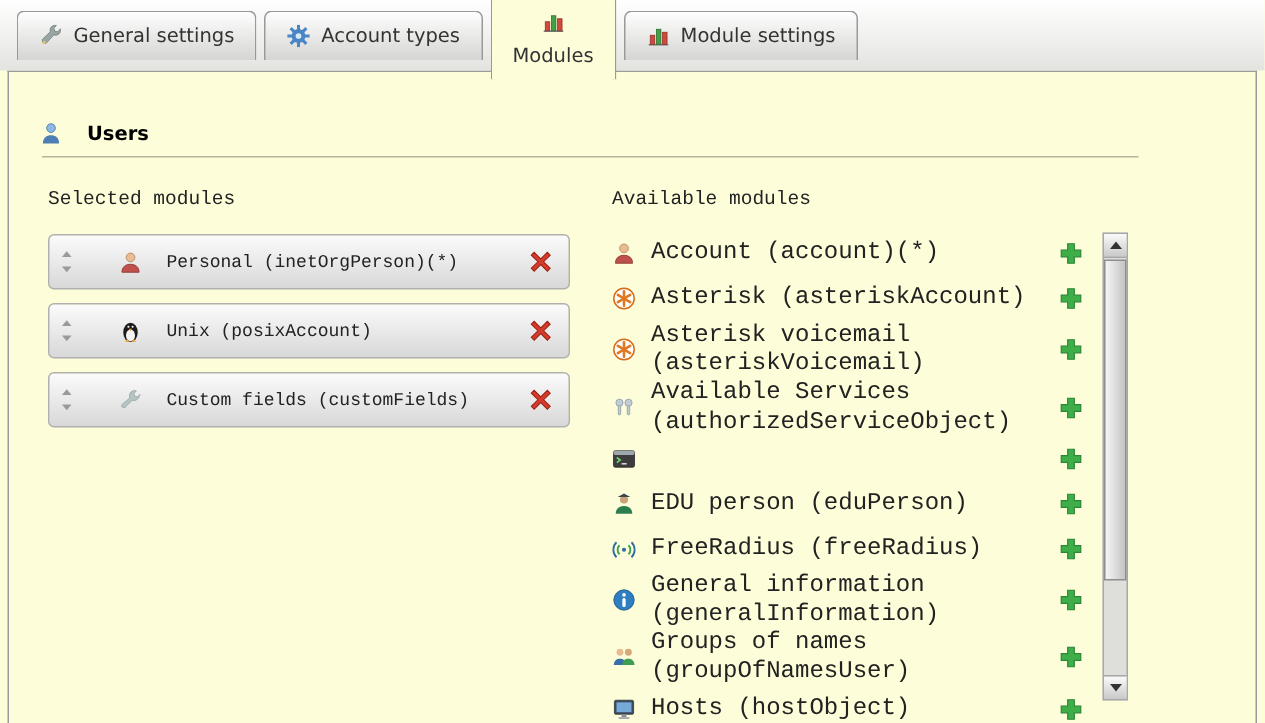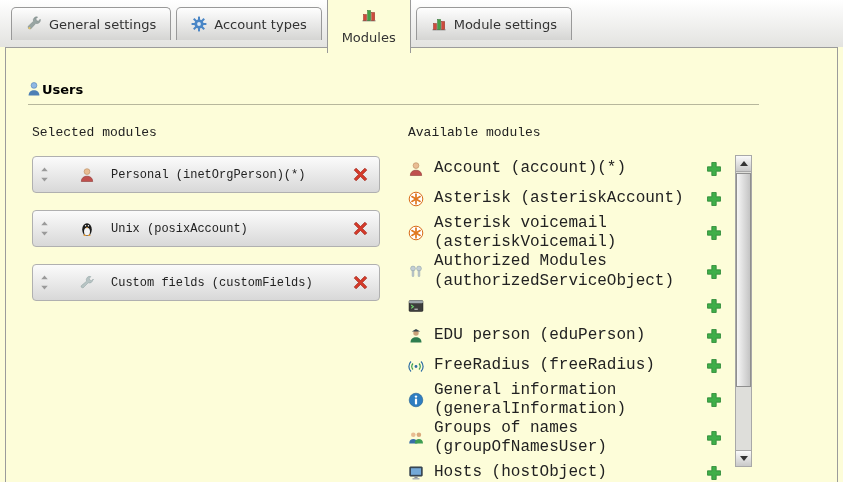--- a/index.html
+++ b/index.html
@@ -51,38 +51,38 @@
   
   .panel {
     position: absolute; left: 5px; right: 5px; top: 47px; bottom: 0;
     border: 1px solid #9b9b9b;
     border-bottom: none;
     background: #fdfdd9;
     overflow: hidden;
     z-index: 1;
   }
   .section-head {
-    display: flex; align-items: center; gap: 0;
+    display: flex; align-items: center; gap: 16px;
     margin: 33px 0 0 20px;
     font-weight: bold; color: #000;
   }
   .rule {
     border: 0; border-top: 1px solid #b7b79c;
     margin: 7px 78px 0 22px;
   }
 
   .cols { display: flex; margin: 20px 0 0 26px; font-family: Liberation Mono, monospace; }
   .col-heading { color: #222; }
 
   
   .col-left { width: 348px; }
   .sel-list { margin-top: 16px; }
   .sel-row {
     display: flex; align-items: center;
-    height: 37px; margin-bottom: 17px;
+    height: 37px; margin-bottom: 9px;
     border: 1px solid #b0b0b0; border-radius: 4px;
     background: linear-gradient(#fbfbfb, #d8d8d8);
     padding-left: 7px;
   }
   .drag-handle { width: 9px; height: 15px; display: inline-flex; cursor: grab; flex-shrink: 0; }
   .sel-row .mod-icon { margin-left: 30px; }
   .sel-label { margin-left: 16px; font-size: 12px; }
   .delete-btn { margin-left: auto; margin-right: 10px; width: 17px; height: 17px; display: inline-flex; cursor: pointer; flex-shrink: 0; }
 
   
@@ -325,21 +325,21 @@
           <span class="mod-icon">
               <svg width="16" height="16" viewBox="0 0 16 16">
                 <g fill="#c3ced4" stroke="#92a4ad" stroke-width="0.6">
                   <circle cx="5" cy="4.5" r="2.4"></circle>
                   <rect x="4.2" y="6.5" width="1.6" height="6" rx="0.5"></rect>
                   <circle cx="11" cy="4.5" r="2.4"></circle>
                   <rect x="10.2" y="6.5" width="1.6" height="6" rx="0.5"></rect>
                 </g>
               </svg>
             </span>
-          <span class="avail-label">Authorized Modules (authorizedServiceObject)</span>
+          <span class="avail-label">Available Services (authorizedServiceObject)</span>
           <span class="add-btn">
               <svg width="16" height="16" viewBox="0 0 16 16">
                 <path d="M5.8 1.5h4.4v4.3h4.3v4.4h-4.3v4.3H5.8v-4.3H1.5V5.8h4.3z" fill="#3fae49" stroke="#2a8735" stroke-width="0.8"></path>
               </svg>
             </span>
         </div>
 
         <div class="avail-row">
           <span class="mod-icon">
               <svg width="16" height="16" viewBox="0 0 16 16">

